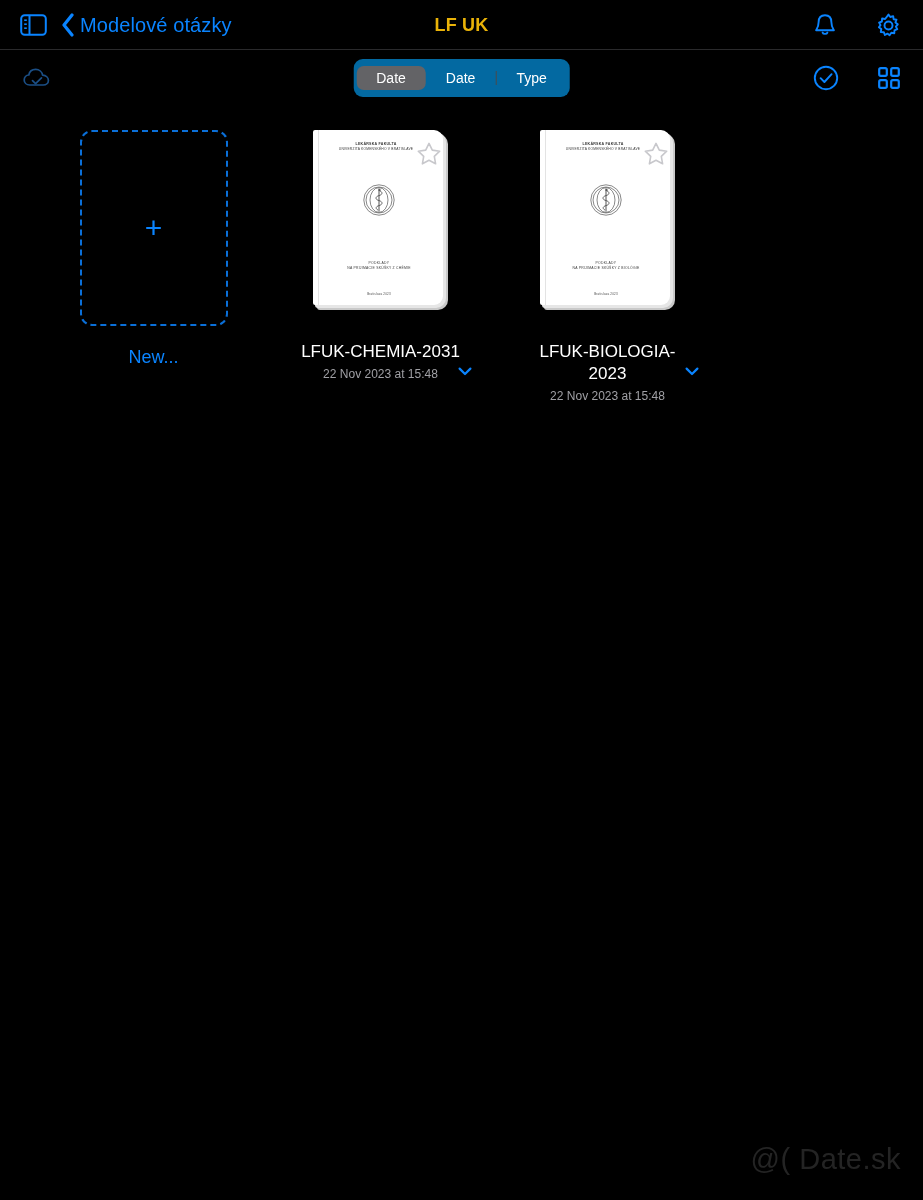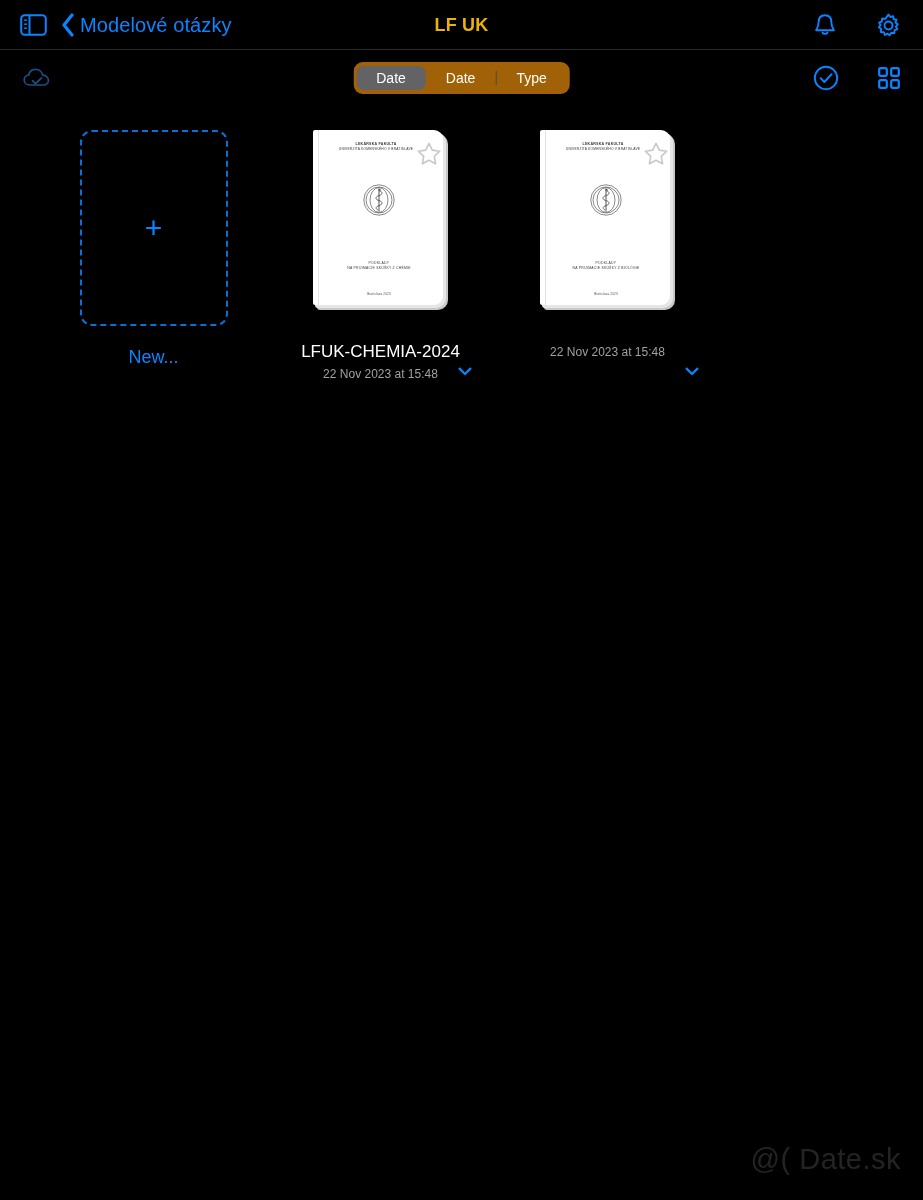--- a/index.html
+++ b/index.html
@@ -110,24 +110,24 @@
   }
 
   
   .segmented {
     position: absolute;
     left: 50%;
     top: 50%;
     transform: translate(-50%, -50%);
     display: flex;
     align-items: center;
-    background: #a16207;
+    background: #0369a1;
     border-radius: 9px;
     padding: 3px;
-    height: 32px;
+    height: 38px;
   }
   .seg {
     position: relative;
     display: flex;
     align-items: center;
     justify-content: center;
     height: 24px;
     padding: 0 20px;
     font-size: 14px;
     color: #ffffff;
@@ -482,21 +482,21 @@
           </div>
           <span class="fav-star">
             <svg width="26" height="25" viewBox="0 0 26 25">
               <polygon points="13,2.4 16.3,9.1 23.7,10.2 18.3,15.4 19.6,22.8 13,19.3 6.4,22.8 7.7,15.4 2.3,10.2 9.7,9.1" fill="none" stroke="#c8c8cc" stroke-width="1.6" stroke-linejoin="round"></polygon>
             </svg>
           </span>
         </div>
       </div>
 
       <div class="file-meta">
-        <div class="file-name">LFUK-CHEMIA-2024</div>
+        <div class="file-name">LFUK-CHEMIA-2031</div>
         <div class="file-date">22 Nov 2023 at 15:48</div>
         <span class="file-chevron">
           <svg width="14" height="9" viewBox="0 0 14 9">
             <polyline points="1.6,1.6 7,7 12.4,1.6" fill="none" stroke="#0a84ff" stroke-width="2.2" stroke-linecap="round" stroke-linejoin="round"></polyline>
           </svg>
         </span>
       </div>
     </div>
 
     <div class="cell">
@@ -533,20 +533,21 @@
           </div>
           <span class="fav-star">
             <svg width="26" height="25" viewBox="0 0 26 25">
               <polygon points="13,2.4 16.3,9.1 23.7,10.2 18.3,15.4 19.6,22.8 13,19.3 6.4,22.8 7.7,15.4 2.3,10.2 9.7,9.1" fill="none" stroke="#c8c8cc" stroke-width="1.6" stroke-linejoin="round"></polygon>
             </svg>
           </span>
         </div>
       </div>
 
       <div class="file-meta">
+        <div class="file-name">LFUK-BIOLOGIA-2023</div>
         <div class="file-date">22 Nov 2023 at 15:48</div>
         <span class="file-chevron">
           <svg width="14" height="9" viewBox="0 0 14 9">
             <polyline points="1.6,1.6 7,7 12.4,1.6" fill="none" stroke="#0a84ff" stroke-width="2.2" stroke-linecap="round" stroke-linejoin="round"></polyline>
           </svg>
         </span>
       </div>
     </div>
 
   </div>

